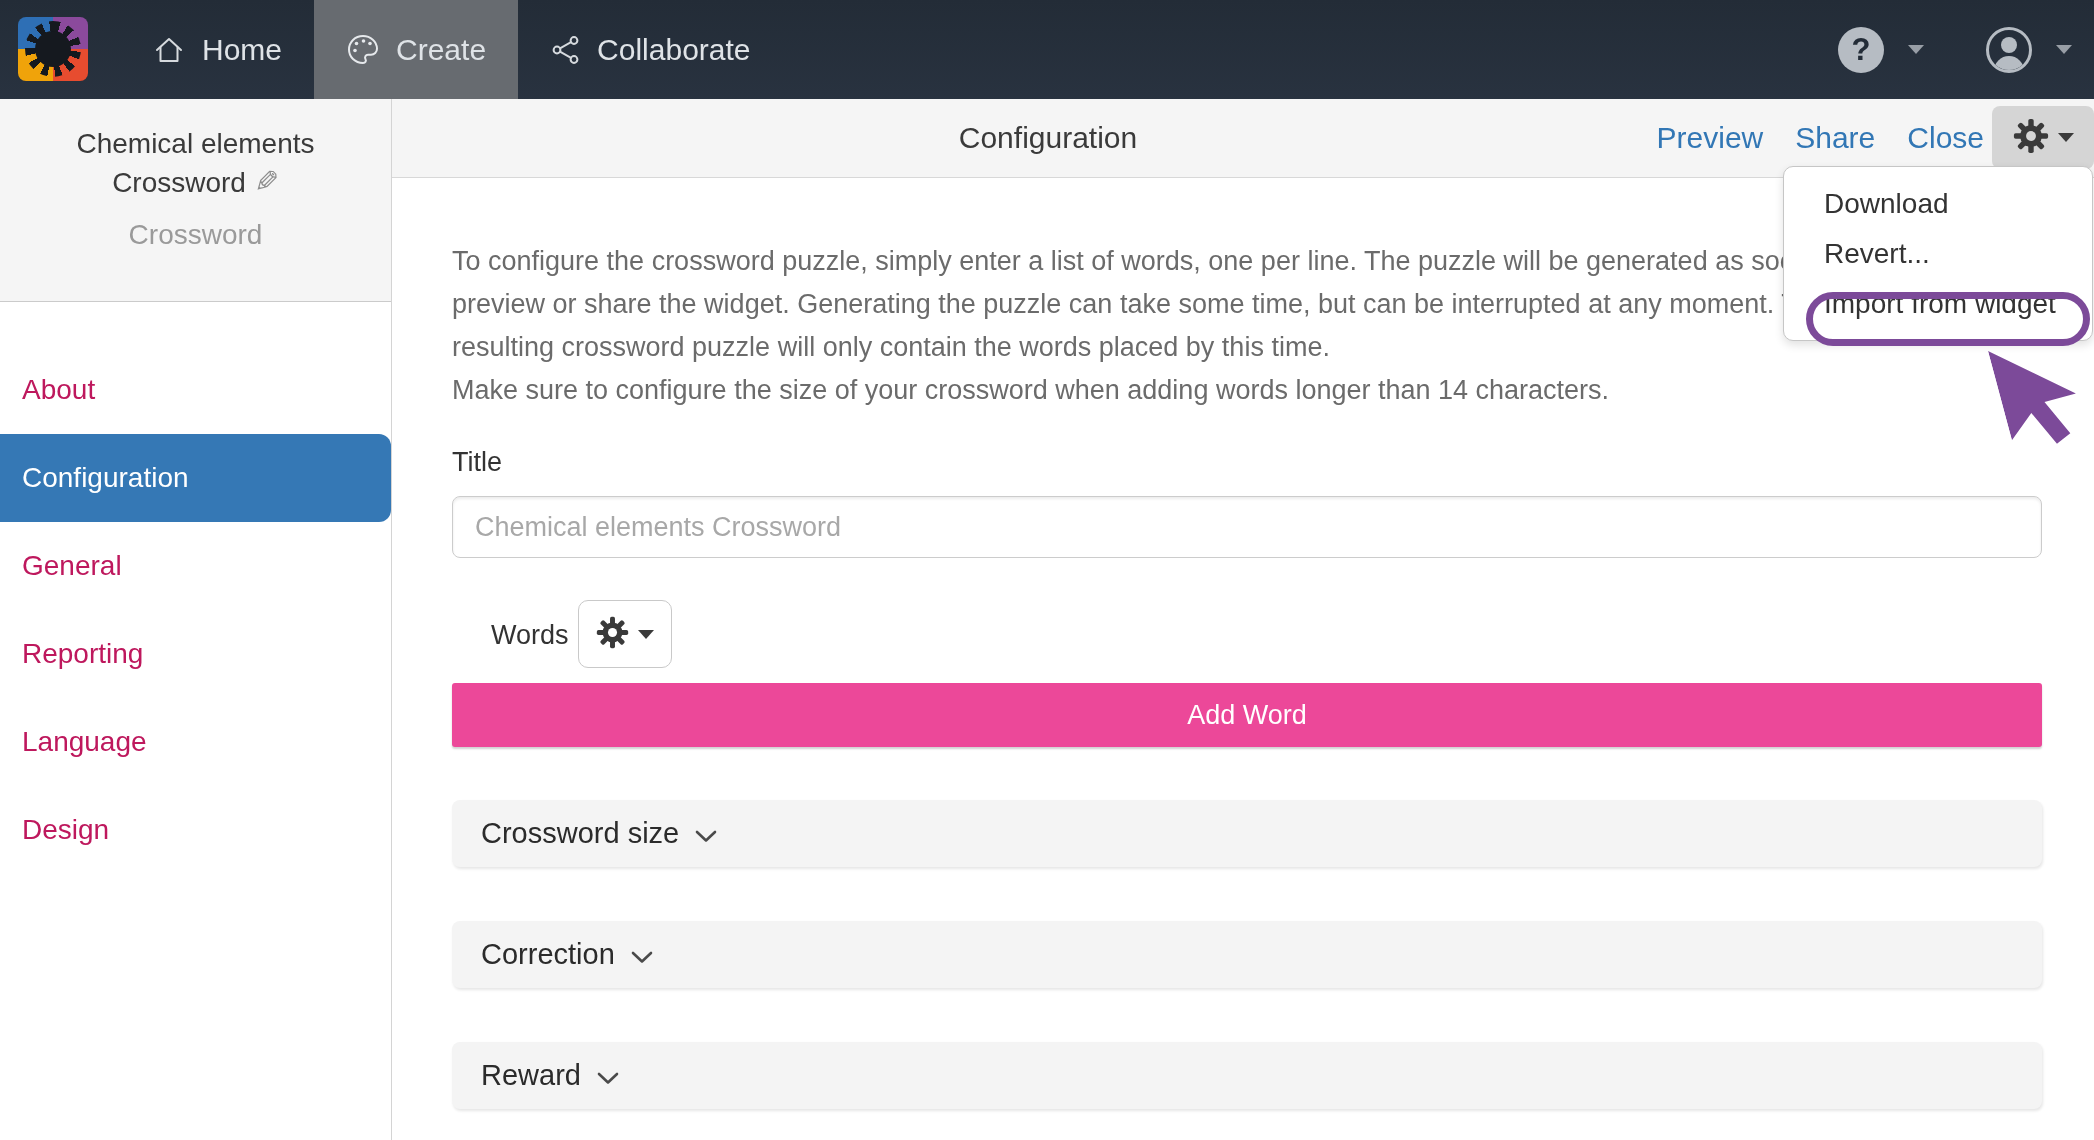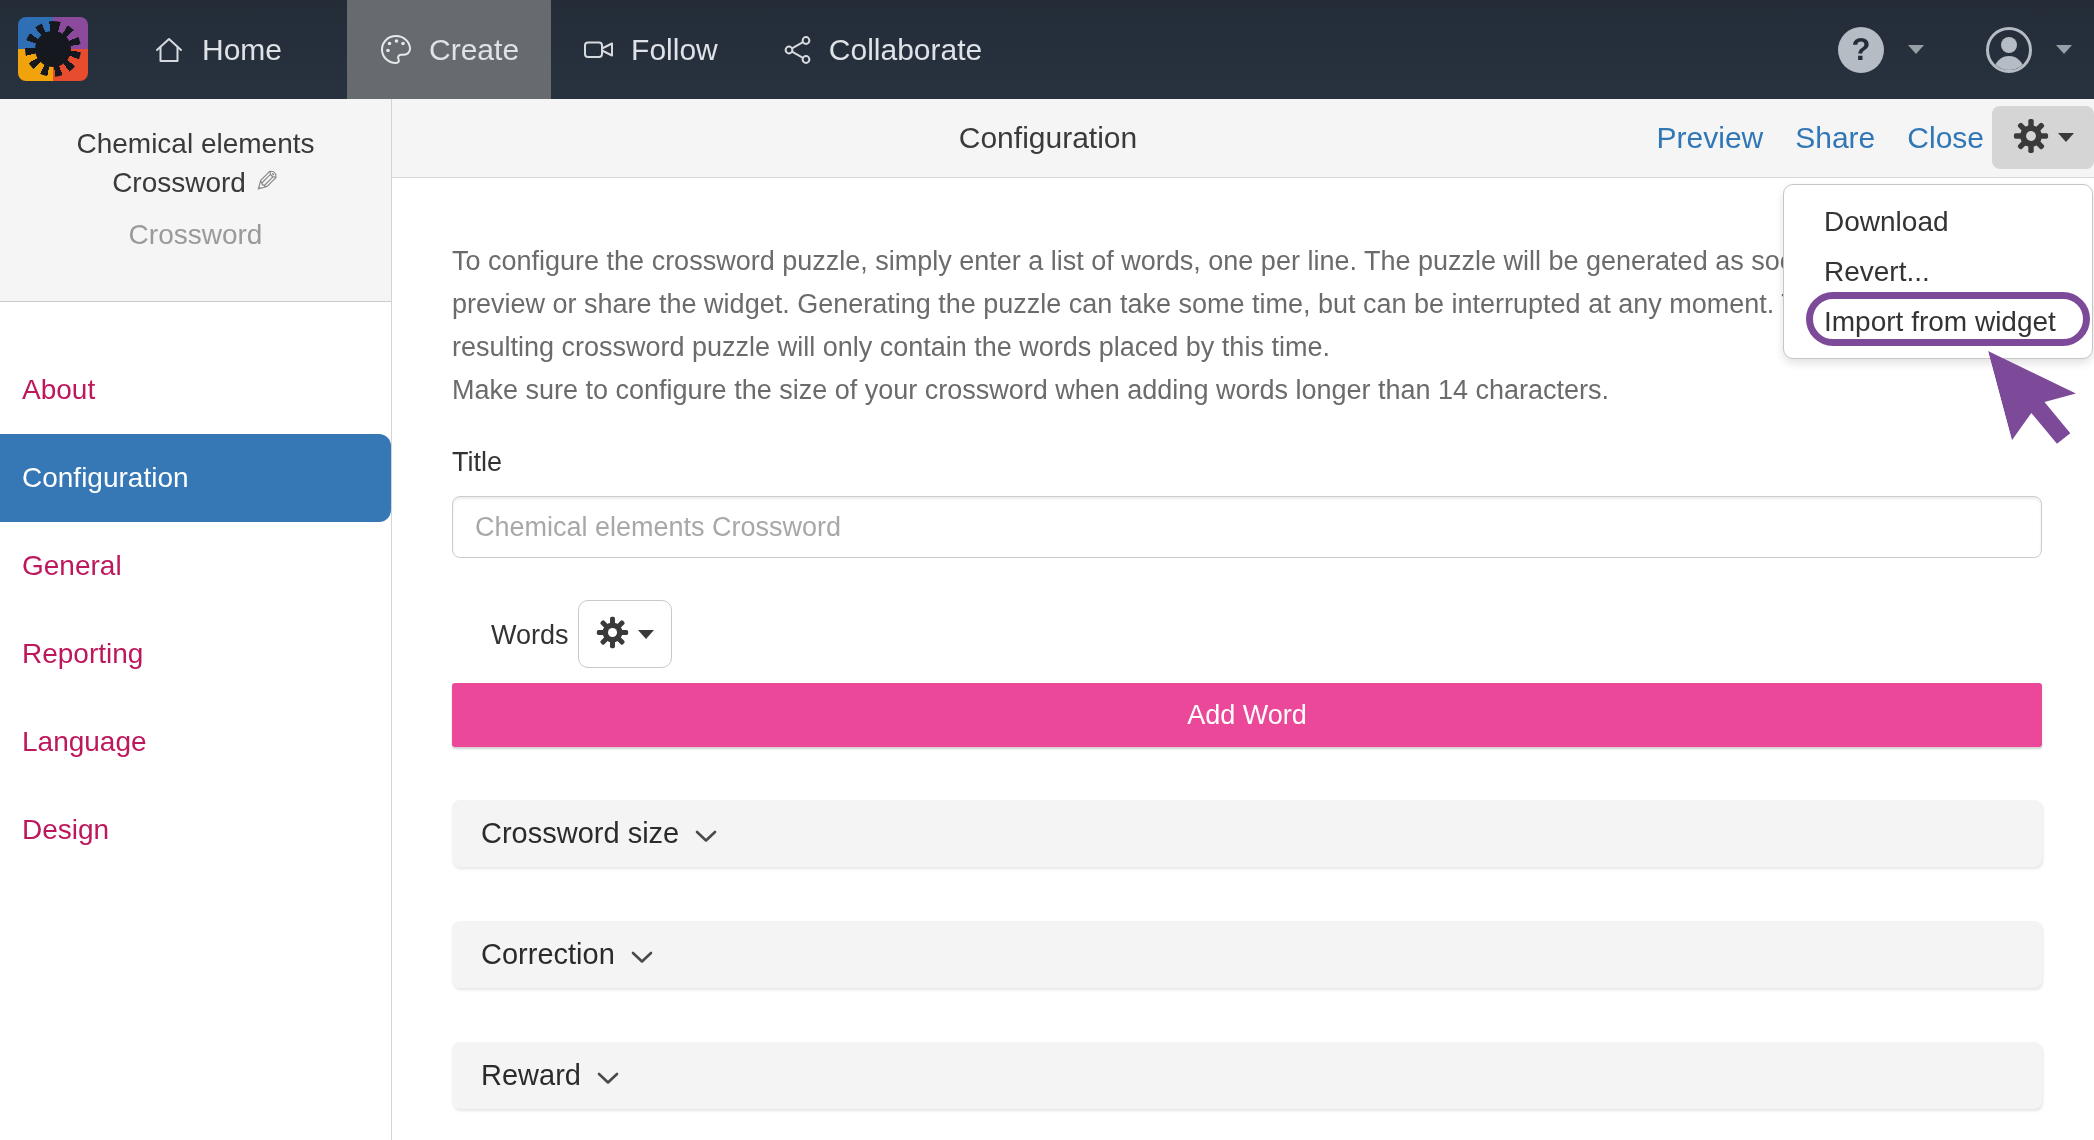--- a/index.html
+++ b/index.html
@@ -12,21 +12,21 @@
   .logo{position:absolute;left:18px;top:17px;width:70px;height:64px;border-radius:8px;
     overflow:hidden;display:grid;grid-template-columns:1fr 1fr;grid-template-rows:1fr 1fr;cursor:pointer;}
   .logo .q1{background:#2e6fb5}.logo .q2{background:#8b4a9c}
   .logo .q3{background:#f0a30a}.logo .q4{background:#e74c2f}
   .logo .rays{position:absolute;left:7px;top:4px;width:56px;height:56px;border-radius:50%;
     background:repeating-conic-gradient(#15191f 0deg 16deg,transparent 16deg 32deg);}
   .logo .core{position:absolute;left:17px;top:14px;width:36px;height:36px;border-radius:50%;background:#15191f;}
   .nav-items{position:absolute;left:120px;top:0;height:99px;display:flex;align-items:stretch;}
   .nav-item{display:flex;align-items:center;gap:16px;padding:0 32px;color:#dfe3e7;
     font-size:30px;cursor:pointer;}
-  .nav-item.active{background:#676b70;margin-left:33px;}
+  .nav-item.active{background:#676b70;}
   .nav-item svg{display:block;}
   .nav-right{position:absolute;right:22px;top:0;height:99px;display:flex;align-items:center;gap:24px;}
   .help-circle{width:46px;height:46px;border-radius:50%;background:#b6bcc3;color:#232c37;
     display:flex;align-items:center;justify-content:center;font-size:31px;font-weight:bold;cursor:pointer;}
   .avatar{width:46px;height:46px;border-radius:50%;border:3px solid #b6bcc3;overflow:hidden;cursor:pointer;}
   .avatar .head{width:16px;height:16px;border-radius:50%;background:#b6bcc3;margin:7px auto 0;}
   .avatar .shoulders{width:30px;height:16px;border-radius:15px 15px 0 0;background:#b6bcc3;margin:3px auto 0;}
   .caret{width:0;height:0;border-left:8px solid transparent;border-right:8px solid transparent;
     border-top:9px solid #989ea6;cursor:pointer;}
   .gap28{width:14px;}
@@ -68,21 +68,21 @@
     gap:9px;cursor:pointer;}
   .add-word{position:absolute;left:452px;top:683px;width:1590px;height:64px;background:#ec4899;
     border:none;border-radius:3px;color:#fff;font-size:27px;display:flex;align-items:center;
     justify-content:center;cursor:pointer;box-shadow:0 2px 2px rgba(0,0,0,.18);}
   .section{position:absolute;left:452px;width:1590px;height:67px;background:#f4f4f4;border-radius:8px;
     display:flex;align-items:center;gap:16px;padding-left:29px;font-size:29px;color:#2b2b2b;
     cursor:pointer;box-shadow:1px 2px 3px rgba(0,0,0,.10);}
   .sec1{top:800px}.sec2{top:921px}.sec3{top:1042px}
 
   
-  .dropdown{position:absolute;left:1783px;top:184px;width:310px;height:175px;background:#fff;
+  .dropdown{position:absolute;left:1783px;top:166px;width:310px;height:175px;background:#fff;
     border:1px solid #c6c6c6;border-radius:10px;box-shadow:0 4px 10px rgba(0,0,0,.12);
     padding-top:12px;z-index:40;}
   .dd-item{height:50px;display:flex;align-items:center;padding-left:40px;font-size:28px;color:#333;cursor:pointer;}
   .halo{position:absolute;left:1806px;top:292px;width:284px;height:54px;border:7px solid #7c4a99;
     border-radius:27px;z-index:50;pointer-events:none;}
   .cursor-arrow{position:absolute;left:1988px;top:351px;z-index:60;transform:rotate(-15deg);
     transform-origin:0 0;pointer-events:none;}
 </style>
 </head>
 <body>
@@ -113,29 +113,20 @@
         <span>
           <svg width="34" height="33" viewBox="0 0 34 33" fill="none" stroke="#e6e9ec" stroke-width="2" stroke-linejoin="round">
             <path d="M17 3 C9 3 3 9 3 16.5 C3 24 9 30 17 30 C19.5 30 20.5 28 19.5 26.2 C18.3 24.2 19.6 21.8 22 21.8 L25 21.8 C28.3 21.8 31 19.2 31 15.8 C31 8.5 24.5 3 17 3 Z"></path>
             <circle cx="10.5" cy="10.5" r="1.8" fill="#e6e9ec" stroke="none"></circle>
             <circle cx="17.5" cy="8" r="1.8" fill="#e6e9ec" stroke="none"></circle>
             <circle cx="24" cy="10.5" r="1.8" fill="#e6e9ec" stroke="none"></circle>
             <circle cx="9" cy="17.5" r="1.8" fill="#e6e9ec" stroke="none"></circle>
           </svg>
         </span>
         <span>Create</span>
-      </div>
-      <div class="nav-item">
-        <span>
-          <svg width="32" height="31" viewBox="0 0 32 31" fill="none" stroke="#d6dade" stroke-width="2" stroke-linejoin="round">
-            <rect x="2" y="8.5" width="17" height="14.5" rx="3"></rect>
-            <path d="M19 14.5 L29 9.5 V21.5 L19 16.5"></path>
-          </svg>
-        </span>
-        <span>Follow</span>
       </div>
       <div class="nav-item">
         <span>
           <svg width="31" height="32" viewBox="0 0 31 32" fill="none" stroke="#d6dade" stroke-width="2">
             <circle cx="7" cy="16" r="3.4"></circle>
               <circle cx="24" cy="6.5" r="3.4"></circle>
               <circle cx="24" cy="25.5" r="3.4"></circle>
             <path d="M10 14.3 L21 8.2"></path>
               <path d="M10 17.7 L21 23.8"></path>
           </svg>

